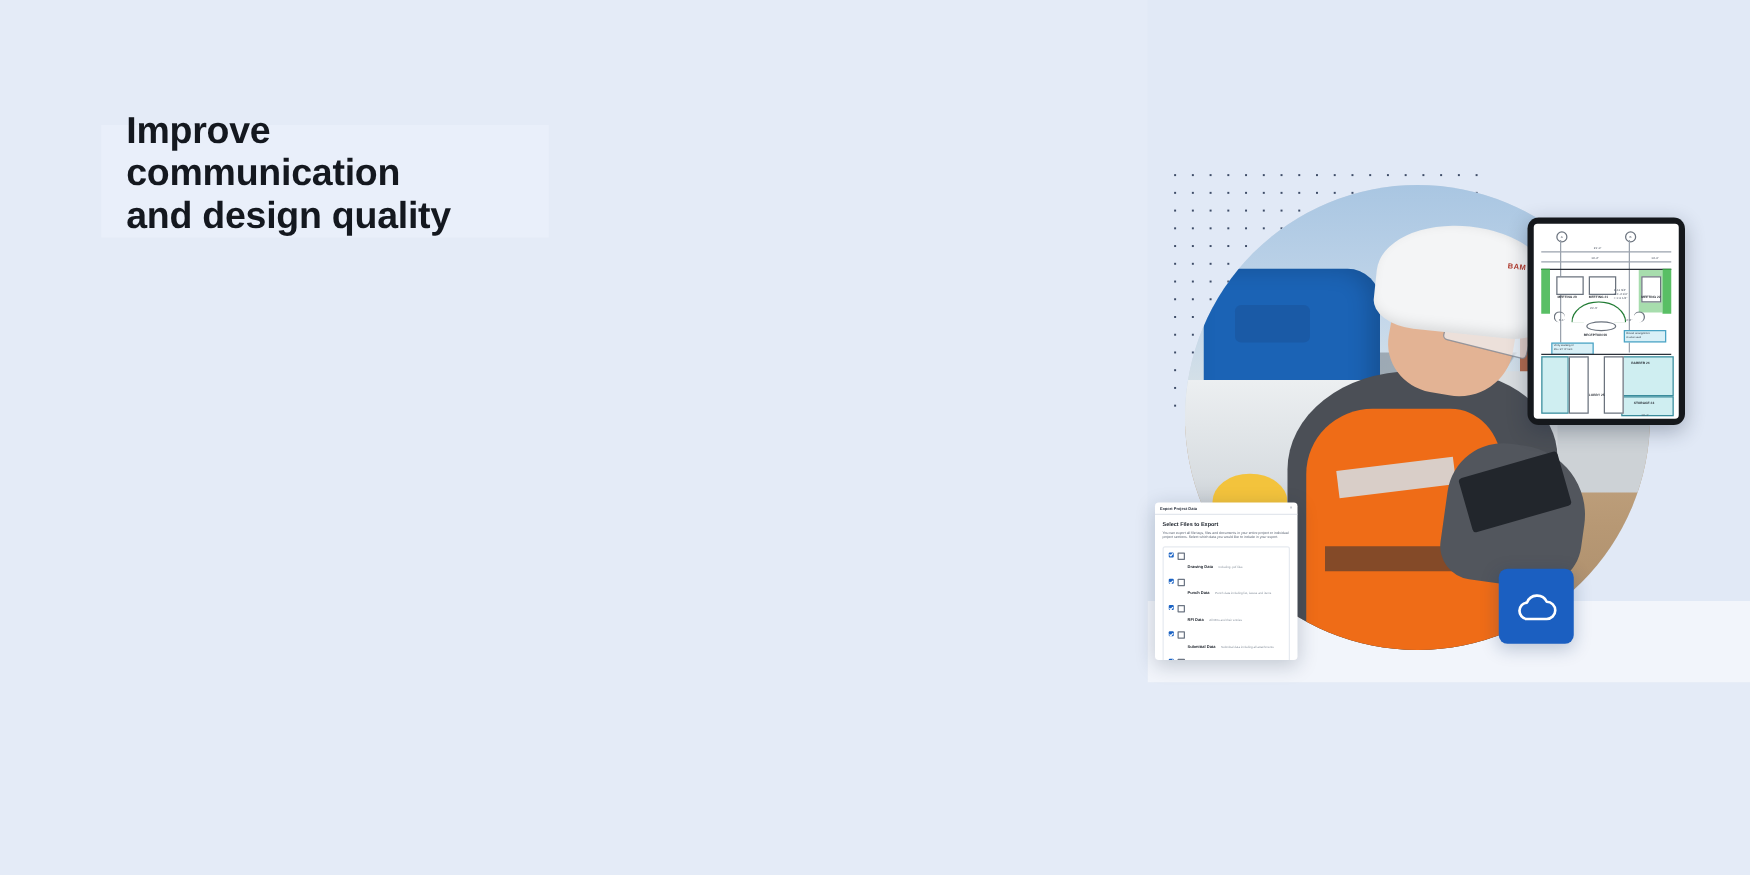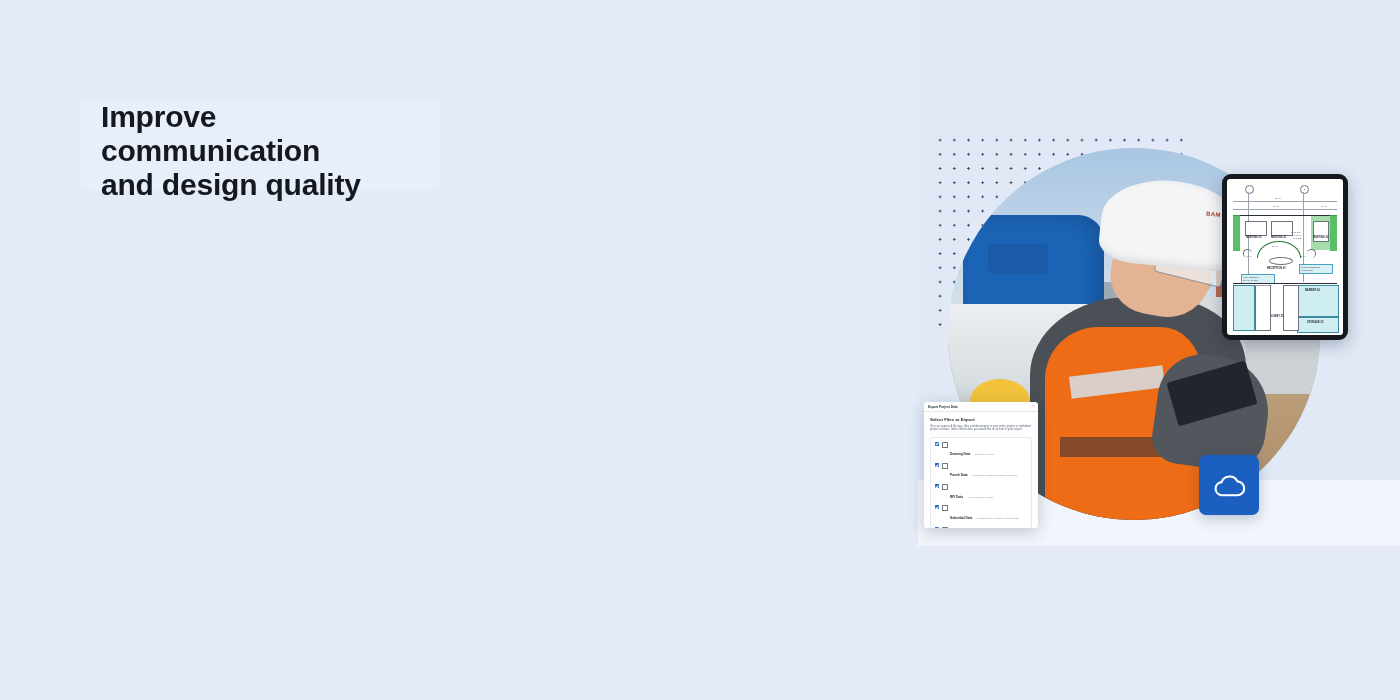--- a/index.html
+++ b/index.html
@@ -18,21 +18,21 @@
   
   .headline-box {
     position: absolute;
     left: 81px;
     top: 100px;
     width: 358px;
     height: 90px;
     background: #e9effa;
     display: flex;
     flex-direction: column;
-    justify-content: flex-start;
+    justify-content: flex-end;
     box-sizing: border-box;
     padding: 0 0 0 20px;
   }
   .headline-text {
     font-size: 30px;
     line-height: 34px;
     font-weight: bold;
     color: #14181f;
     letter-spacing: -0.2px;
     white-space: pre-line;

